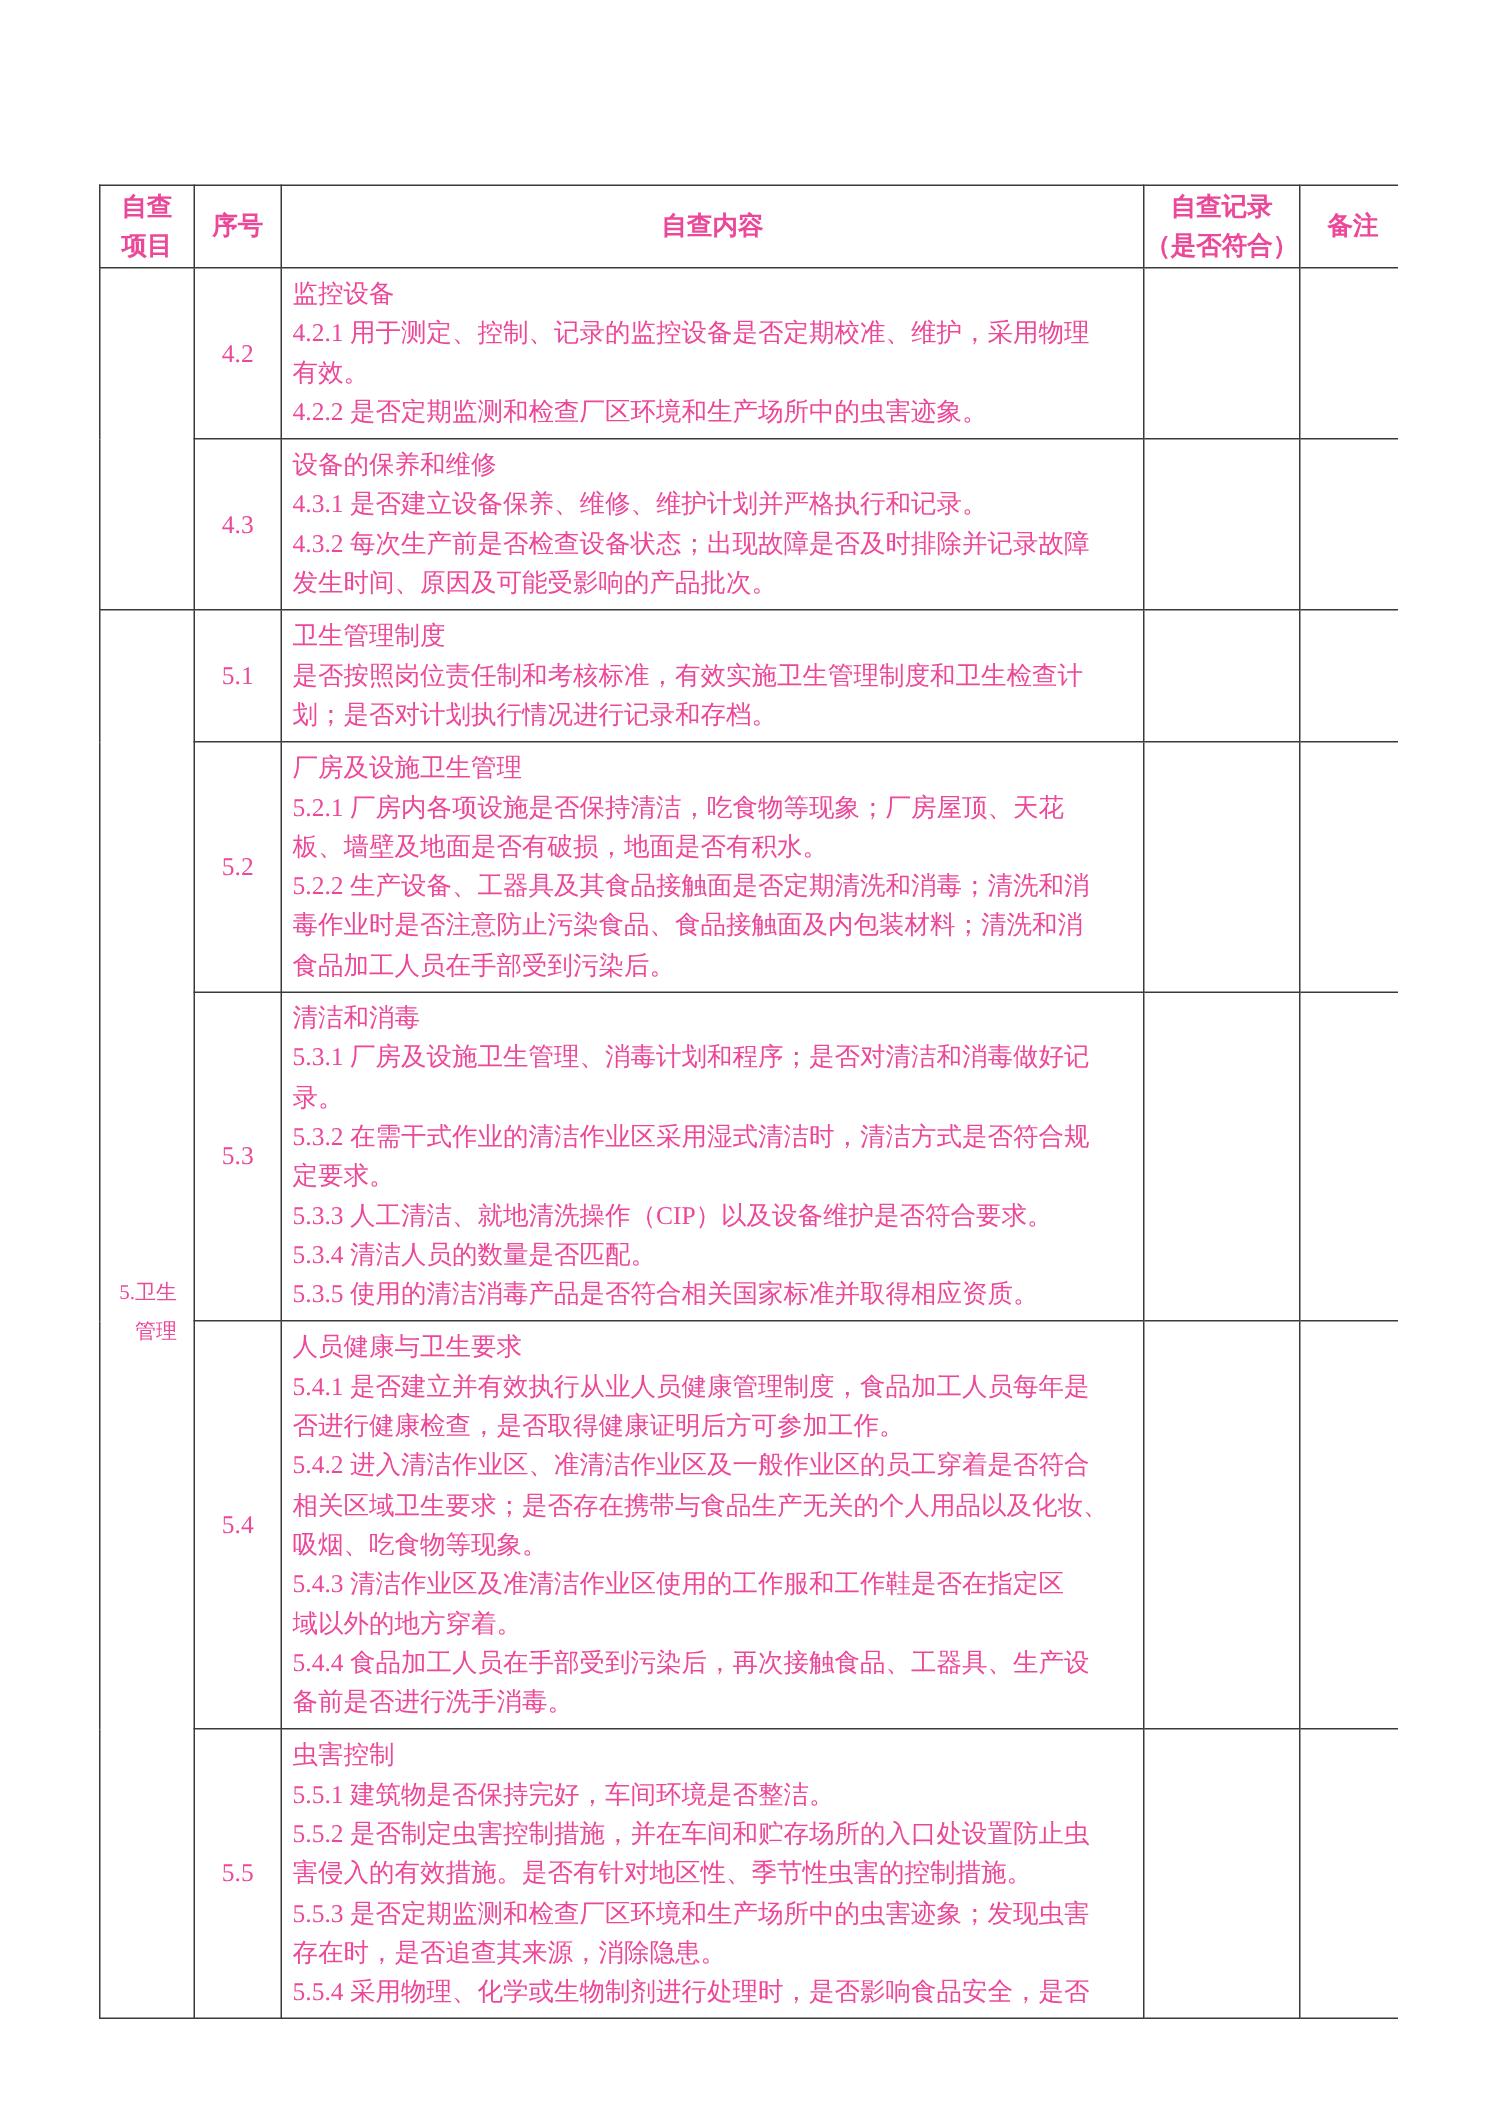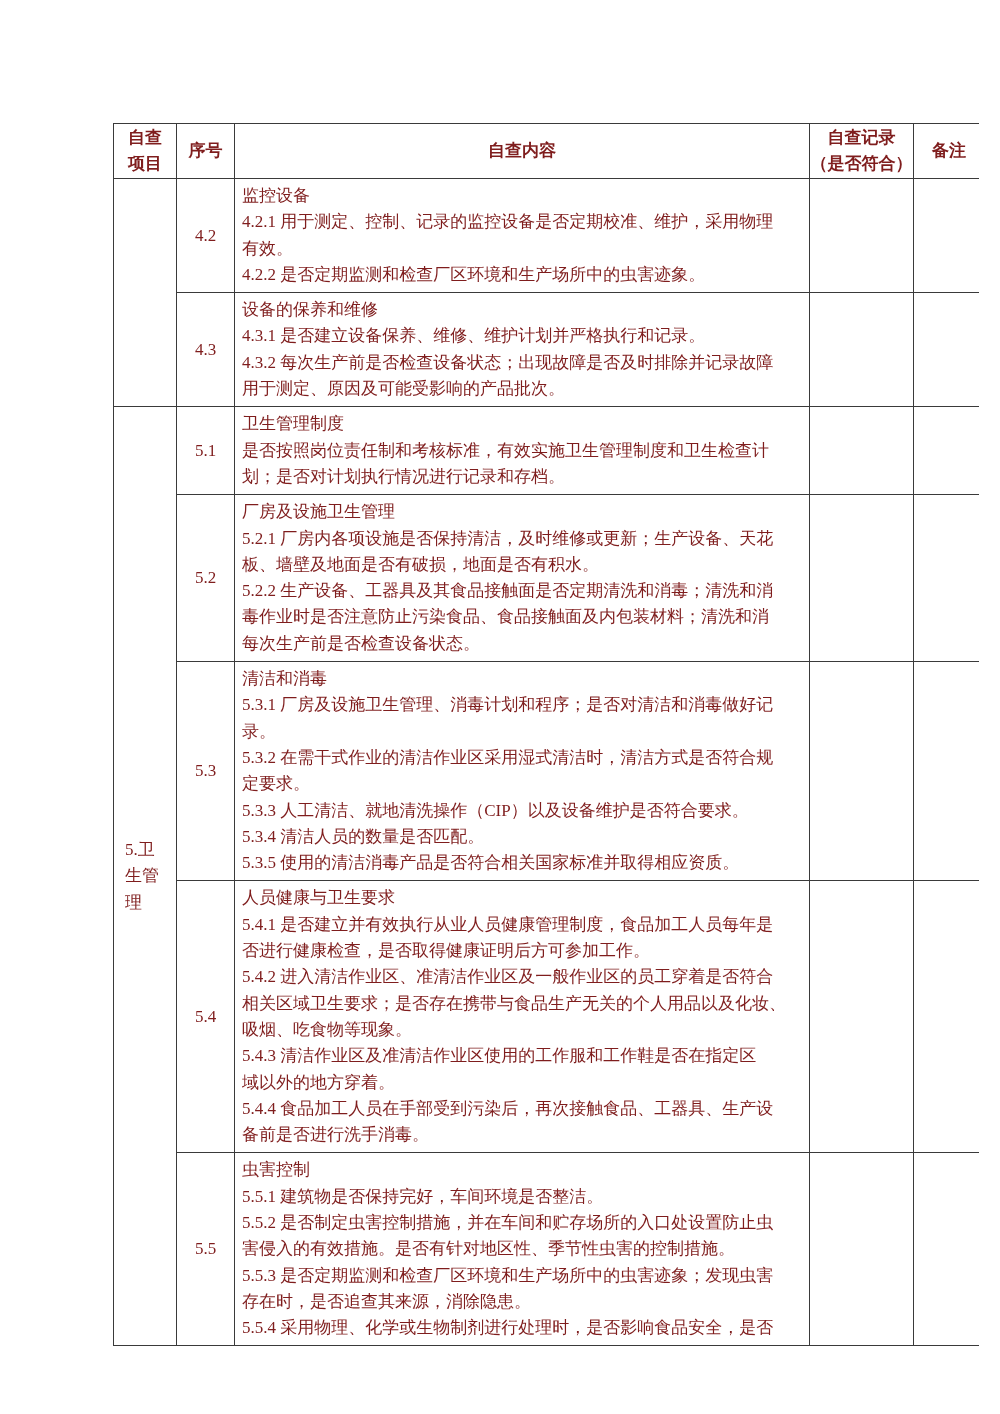--- a/index.html
+++ b/index.html
@@ -7,22 +7,21 @@
     padding: 0;
     background: #ffffff;
   }
   .page {
     position: relative;
     width: 932px;
     height: 1414px;
     background: #ffffff;
     overflow: hidden;
     font-family: "Liberation Serif", "DejaVu Serif", serif;
-    color: #7f1d1d;
-    margin-left: 47px;
+    color: #ec4899;
   }
   table.checklist {
     position: absolute;
     left: 66px;
     top: 123px;
     width: 871px;
     border-collapse: collapse;
     table-layout: fixed;
   }
   table.checklist th,
@@ -45,23 +44,23 @@
     text-align: center;
     padding: 0;
   }
   td.project-cell {
     padding: 0;
     text-align: center;
   }
   td.project-cell .project-text {
     width: 40px;
     margin: 0 auto;
-    font-size: 17px;
+    font-size: 14px;
     line-height: 26.3px;
-    text-align: left;
+    text-align: right;
     word-break: break-all;
   }
   td.content-cell {
     padding: 4px 7px;
     font-size: 17px;
     line-height: 26.3px;
     text-align: left;
   }
   td.content-cell .tline {
     white-space: nowrap;
@@ -107,21 +106,21 @@
           </td>
         <td class="record-cell"></td>
         <td class="note-cell"></td>
       </tr>
       <tr style="height:103px">
         <td class="no-cell">4.3</td>
         <td class="content-cell">
             <div class="tline">设备的保养和维修</div>
             <div class="tline">4.3.1 是否建立设备保养、维修、维护计划并严格执行和记录。</div>
             <div class="tline">4.3.2 每次生产前是否检查设备状态；出现故障是否及时排除并记录故障</div>
-            <div class="tline">用于测定、原因及可能受影响的产品批次。</div>
+            <div class="tline">发生时间、原因及可能受影响的产品批次。</div>
           </td>
         <td class="record-cell"></td>
         <td class="note-cell"></td>
       </tr>
       <tr style="height:79px">
         <td class="project-cell" rowspan="5">
           <div class="project-text">5.卫生管理</div>
         </td>
         <td class="no-cell">5.1</td>
         <td class="content-cell">
@@ -129,25 +128,25 @@
             <div class="tline">是否按照岗位责任制和考核标准，有效实施卫生管理制度和卫生检查计</div>
             <div class="tline">划；是否对计划执行情况进行记录和存档。</div>
           </td>
         <td class="record-cell"></td>
         <td class="note-cell"></td>
       </tr>
       <tr style="height:158px">
         <td class="no-cell">5.2</td>
         <td class="content-cell">
             <div class="tline">厂房及设施卫生管理</div>
-            <div class="tline">5.2.1 厂房内各项设施是否保持清洁，及时维修或更新；生产设备、天花</div>
+            <div class="tline">5.2.1 厂房内各项设施是否保持清洁，吃食物等现象；厂房屋顶、天花</div>
             <div class="tline">板、墙壁及地面是否有破损，地面是否有积水。</div>
             <div class="tline">5.2.2 生产设备、工器具及其食品接触面是否定期清洗和消毒；清洗和消</div>
             <div class="tline">毒作业时是否注意防止污染食品、食品接触面及内包装材料；清洗和消</div>
-            <div class="tline">每次生产前是否检查设备状态。</div>
+            <div class="tline">食品加工人员在手部受到污染后。</div>
           </td>
         <td class="record-cell"></td>
         <td class="note-cell"></td>
       </tr>
       <tr style="height:212px">
         <td class="no-cell">5.3</td>
         <td class="content-cell">
             <div class="tline">清洁和消毒</div>
             <div class="tline">5.3.1 厂房及设施卫生管理、消毒计划和程序；是否对清洁和消毒做好记</div>
             <div class="tline">录。</div>

